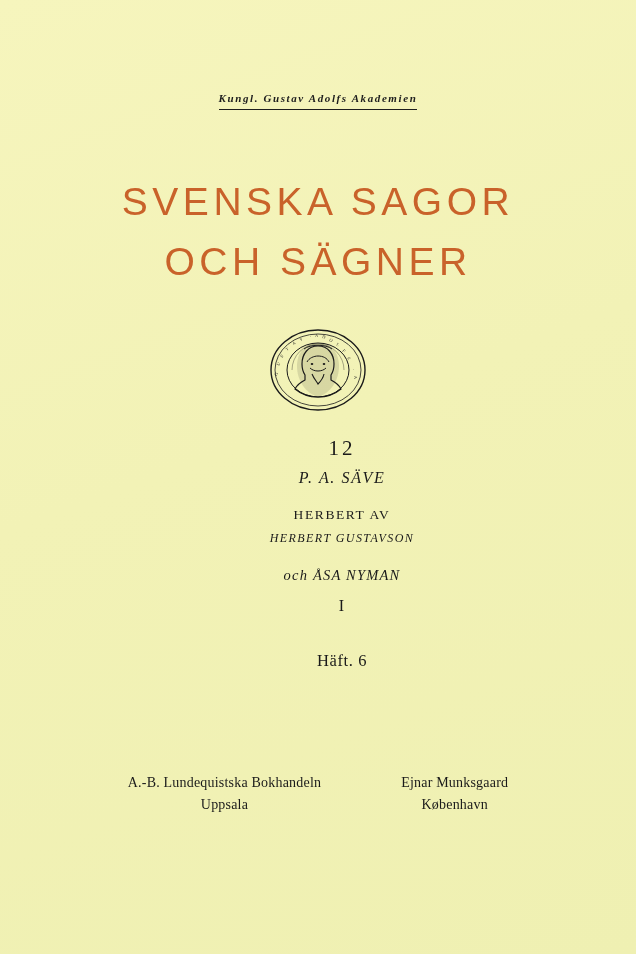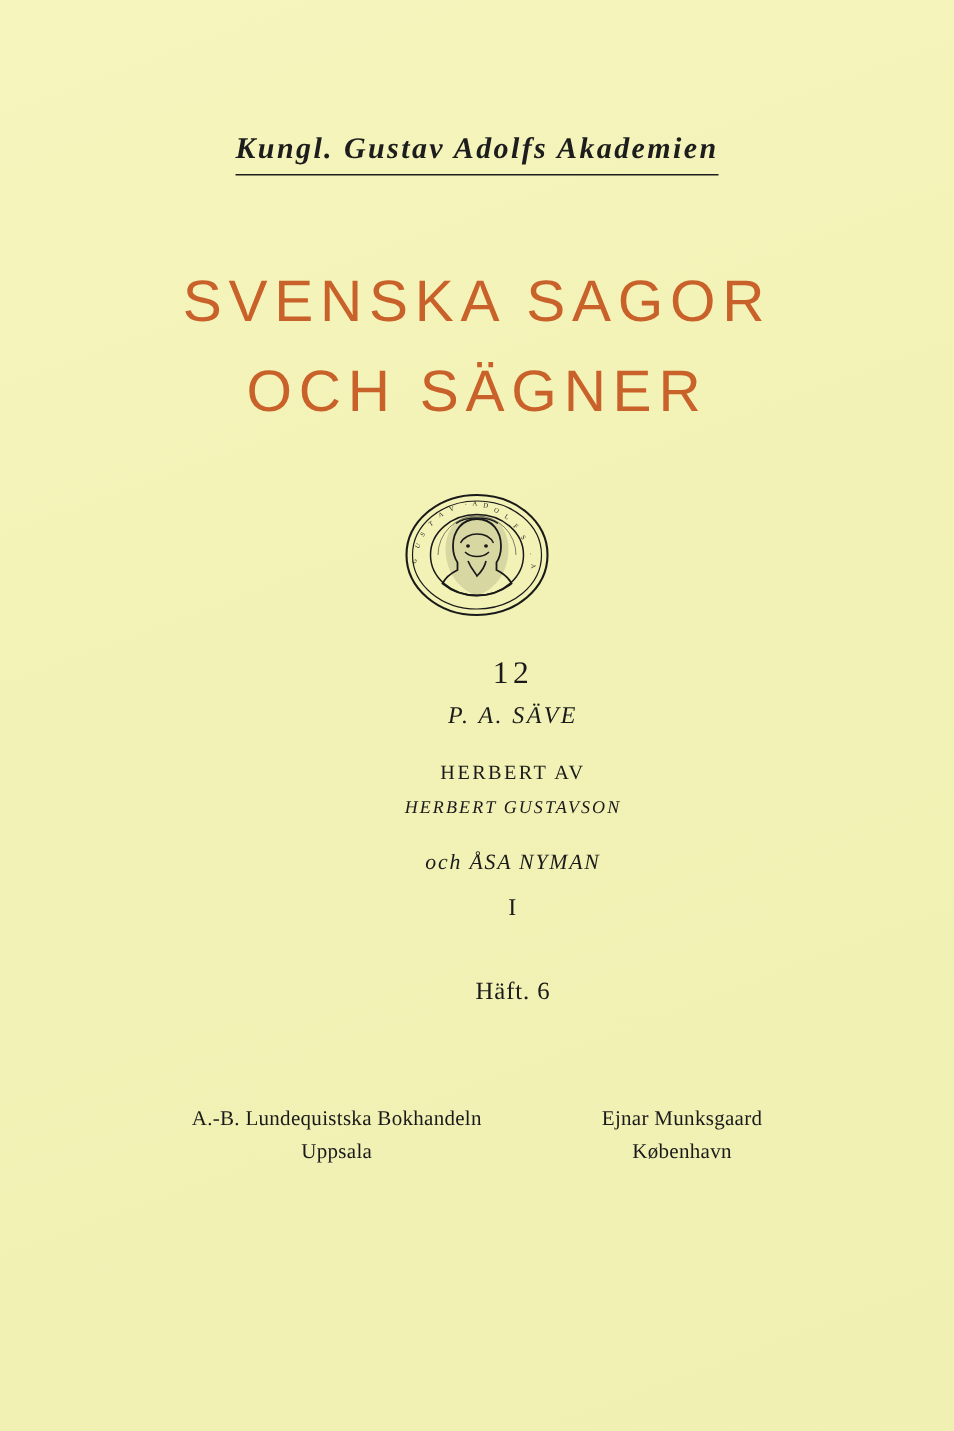--- a/index.html
+++ b/index.html
@@ -26,21 +26,21 @@
     top: 88px;
     left: 0;
     width: 100%;
     text-align: center;
   }
   .series-line .series-text {
     display: inline-block;
     font-family: "Liberation Serif", serif;
     font-style: italic;
     font-weight: bold;
-    font-size: 20px;
+    font-size: 11px;
     letter-spacing: 1.6px;
     color: #1d1d1d;
     border-bottom: 1.4px solid #1d1d1d;
     padding-bottom: 5px;
   }
   .title-block {
     position: absolute;
     top: 172px;
     left: 0;
     width: 100%;
@@ -113,21 +113,21 @@
     font-size: 16px;
     letter-spacing: 1px;
     margin-bottom: 36px;
   }
   .fascicle {
     font-size: 16.5px;
     letter-spacing: 0.6px;
   }
   .publishers {
     position: absolute;
-    top: 736px;
+    top: 772px;
     left: 0;
     width: 100%;
     display: flex;
     justify-content: center;
     gap: 80px;
   }
   .pub {
     text-align: center;
     font-size: 14px;
     line-height: 1.55;

